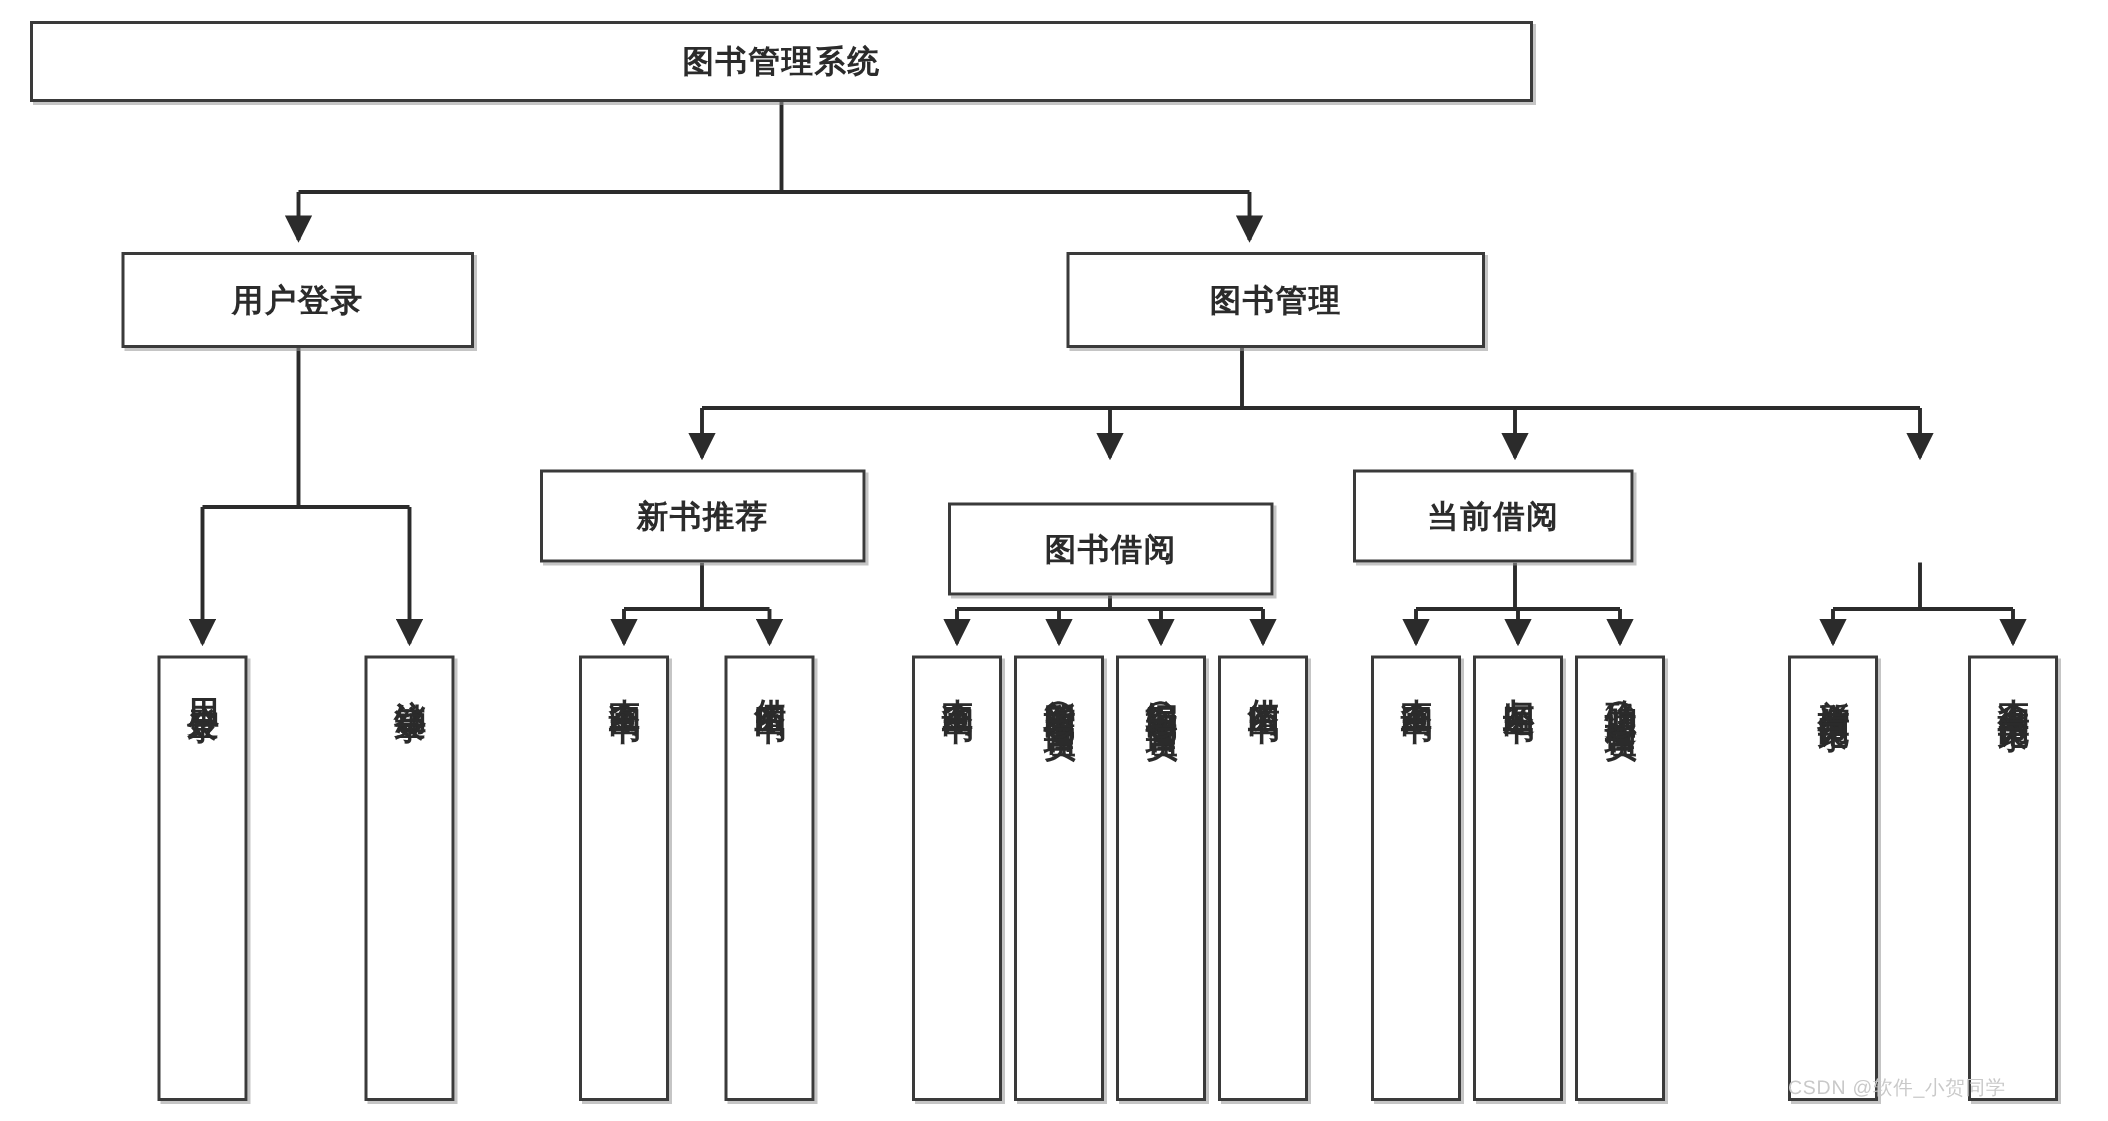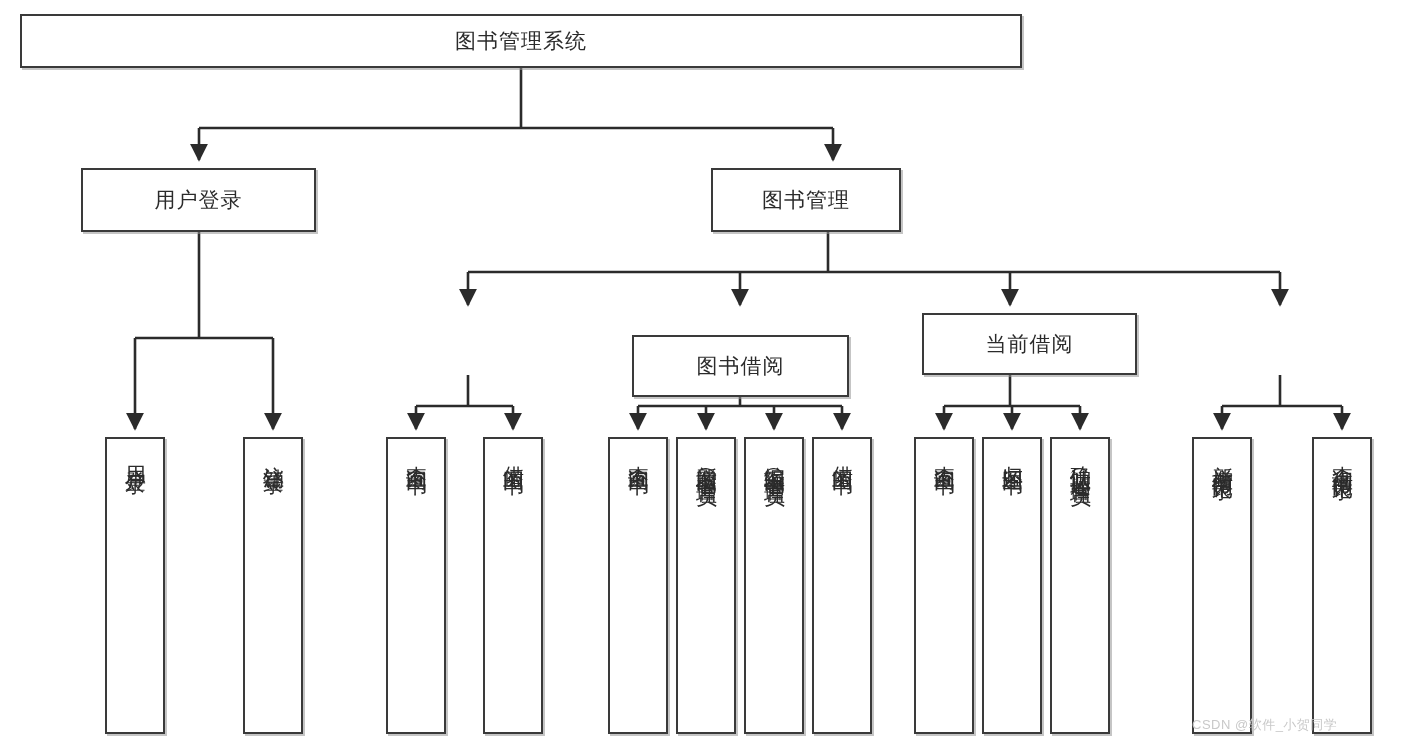--- a/index.html
+++ b/index.html
@@ -38,20 +38,21 @@
     z-index: 2;
   }
   .node .label {
     display: block;
     color: #2b2b2b;
     font-size: 21px;
     line-height: 1.28;
     letter-spacing: 1px;
     white-space: nowrap;
     text-align: right;
+    font-weight: bold;
   }
   
   .node.vertical {
     align-items: flex-start;
     padding-top: 10px;
   }
   .node.vertical .label {
     writing-mode: vertical-rl;
     text-orientation: upright;
     white-space: nowrap;
@@ -126,28 +127,31 @@
     </g>
   </svg>
 
   <div class="node" style="left:20px; top:14px; width:1002px; height:54px;">
     <span class="label">图书管理系统</span>
   </div>
 
   <div class="node" style="left:81px; top:168px; width:235px; height:64px;">
     <span class="label">用户登录</span>
   </div>
-  <div class="node" style="left:711px; top:168px; width:190px; height:64px;">
+  <div class="node" style="left:711px; top:168px; width:279px; height:64px;">
     <span class="label">图书管理</span>
   </div>
 
+  <div class="node" style="left:360px; top:313px; width:217px; height:62px;">
+    <span class="label">新书推荐</span>
+  </div>
   <div class="node" style="left:632px; top:313px; width:217px; height:62px;margin-top:22px;">
     <span class="label">图书借阅</span>
   </div>
-  <div class="node" style="left:902px; top:313px; width:215px; height:62px;margin-left:20px;">
+  <div class="node" style="left:902px; top:313px; width:187px; height:62px;">
     <span class="label">当前借阅</span>
   </div>
 
   <div class="node vertical" style="left:105px; top:437px; width:60px; height:297px;">
     <span class="label">用户登录</span>
   </div>
   <div class="node vertical" style="left:243px; top:437px; width:60px; height:297px;">
     <span class="label">注销登录</span>
   </div>
 

